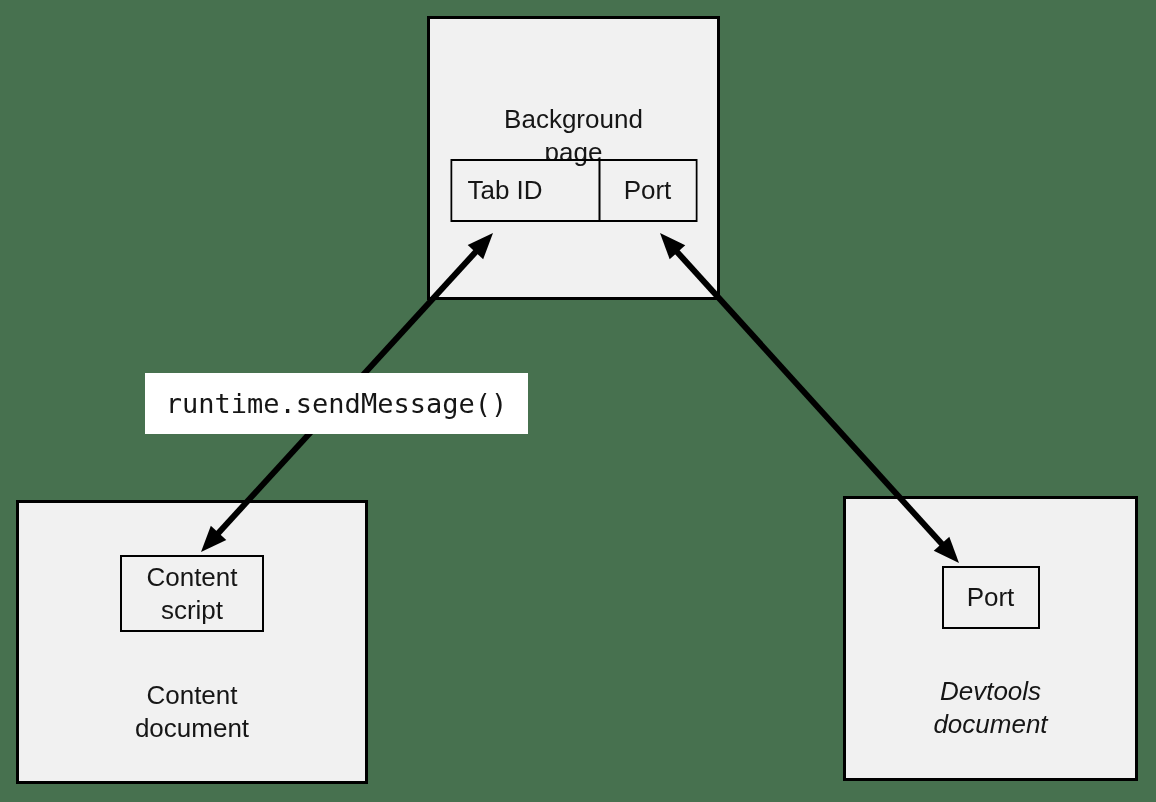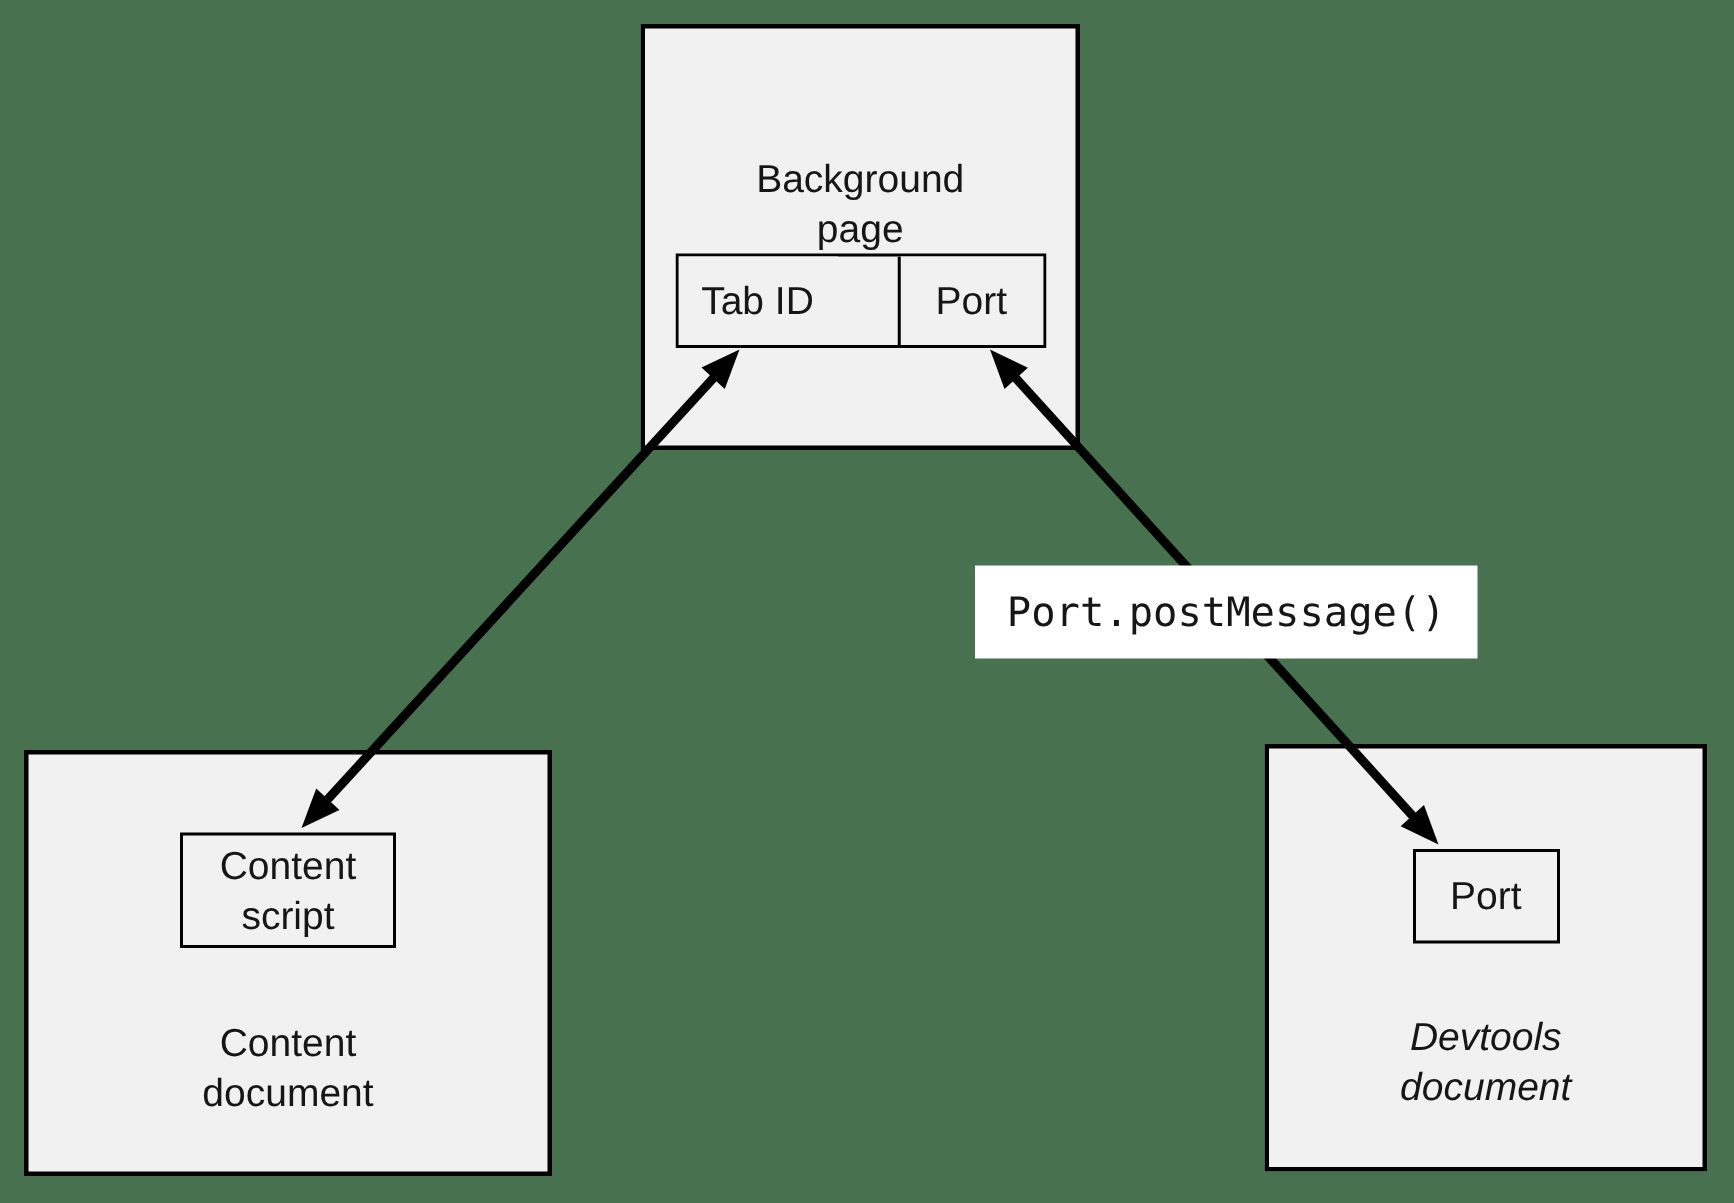--- a/index.html
+++ b/index.html
@@ -52,21 +52,21 @@
     text-align: center;
     font-size: 26px;
     line-height: 33px;
     white-space: pre-line;
   }
   
   #node-background-page { left: 427px; top: 16px; width: 293px; height: 284px; }
   #node-background-page .node-title { top: 40px; margin-top: 44px; }
   .tab-table {
     position: absolute;
-    top: 150px;
+    top: 140px;
     left: 50%;
     transform: translateX(-50%);
     display: flex;
     border: 2px solid var(--node-border);
     height: 63px;
     gap: 40px;
   }
   .tab-cell {
     display: flex;
     align-items: center;
@@ -143,15 +143,15 @@
       <polygon points="0,0 -26,-10.5 -26,10.5" transform="translate(493,233) rotate(-47.5)"></polygon>
       <polygon points="0,0 -26,-10.5 -26,10.5" transform="translate(201,552) rotate(132.5)"></polygon>
     </g>
     <g>
       <line x1="670.7" y1="244.9" x2="948.3" y2="551.1"></line>
       <polygon points="0,0 -26,-10.5 -26,10.5" transform="translate(660,233) rotate(-132.2)"></polygon>
       <polygon points="0,0 -26,-10.5 -26,10.5" transform="translate(959,563) rotate(47.8)"></polygon>
     </g>
   </svg>
 
-  <div class="edge-label" id="edge-label-port-postmessage">Port.postMessage()</div>
+  <div class="edge-label" id="edge-label-runtime-sendmessage">runtime.sendMessage()</div>
 
 </div>
 
 </body></html>

